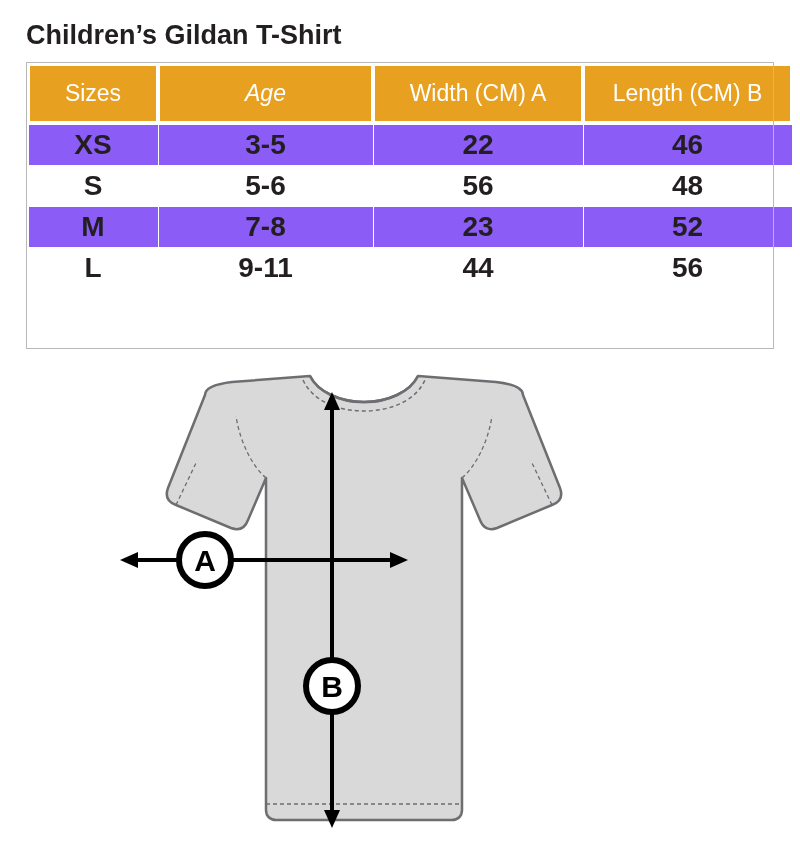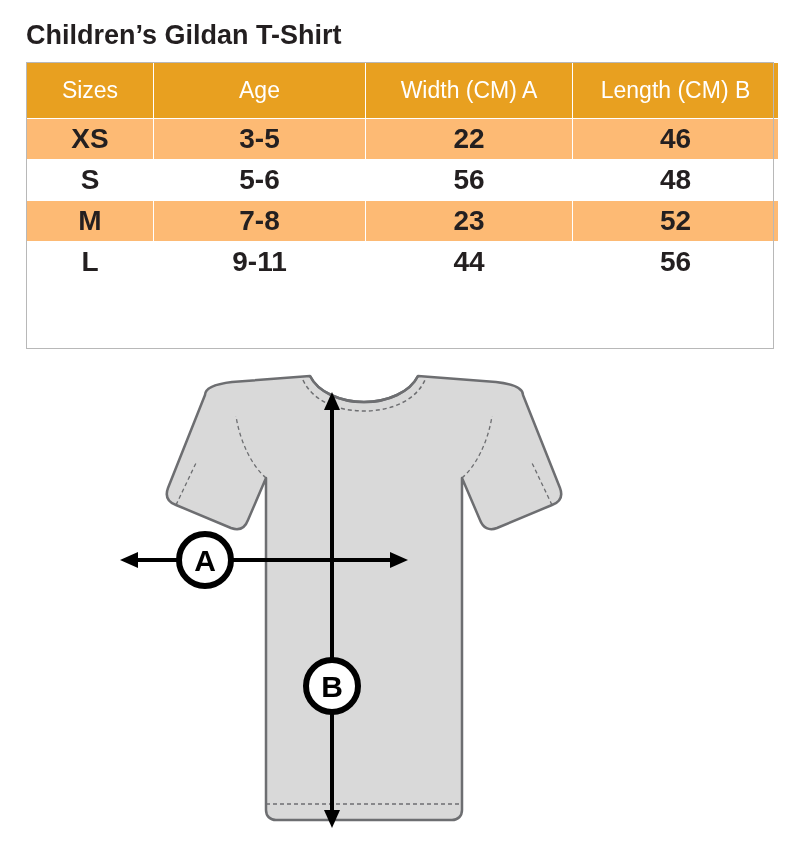--- a/index.html
+++ b/index.html
@@ -33,21 +33,21 @@
   table.size-table {
     position: absolute;
     left: 26px;
     top: 62px;
     width: 748px;
     border-collapse: collapse;
     table-layout: fixed;
   }
   table.size-table th,
   table.size-table td {
-    border: 1px solid #a16207;
+    border: 4px solid #a16207;
     text-align: center;
     padding: 0;
   }
   table.size-table thead th {
     background: #e8a020;
     color: #ffffff;
     font-size: 23px;
     font-weight: normal;
     height: 55px;
     line-height: 55px;
@@ -55,28 +55,28 @@
   }
   table.size-table tbody td {
     font-size: 28px;
     font-weight: bold;
     height: 40px;
     line-height: 40px;
     color: #231f20;
     border: 1px solid #ffffff;
   }
   table.size-table tbody tr.shade td {
-    background: #fdba74;
+    background: #8b5cf6;
     margin-left: 39px;
   }
   table.size-table tbody tr.plain td {
     background: #ffffff;
   }
   .col-sizes { width: 126px; }
-  .col-age { width: 211px; }
+  .col-age { width: 211px; font-style: italic; }
   .col-width { width: 206px; }
   .col-length { width: 205px; }
 
   .table-outline {
     position: absolute;
     left: 26px;
     top: 62px;
     width: 746px;
     height: 285px;
     border: 1px solid #b8b8b8;

